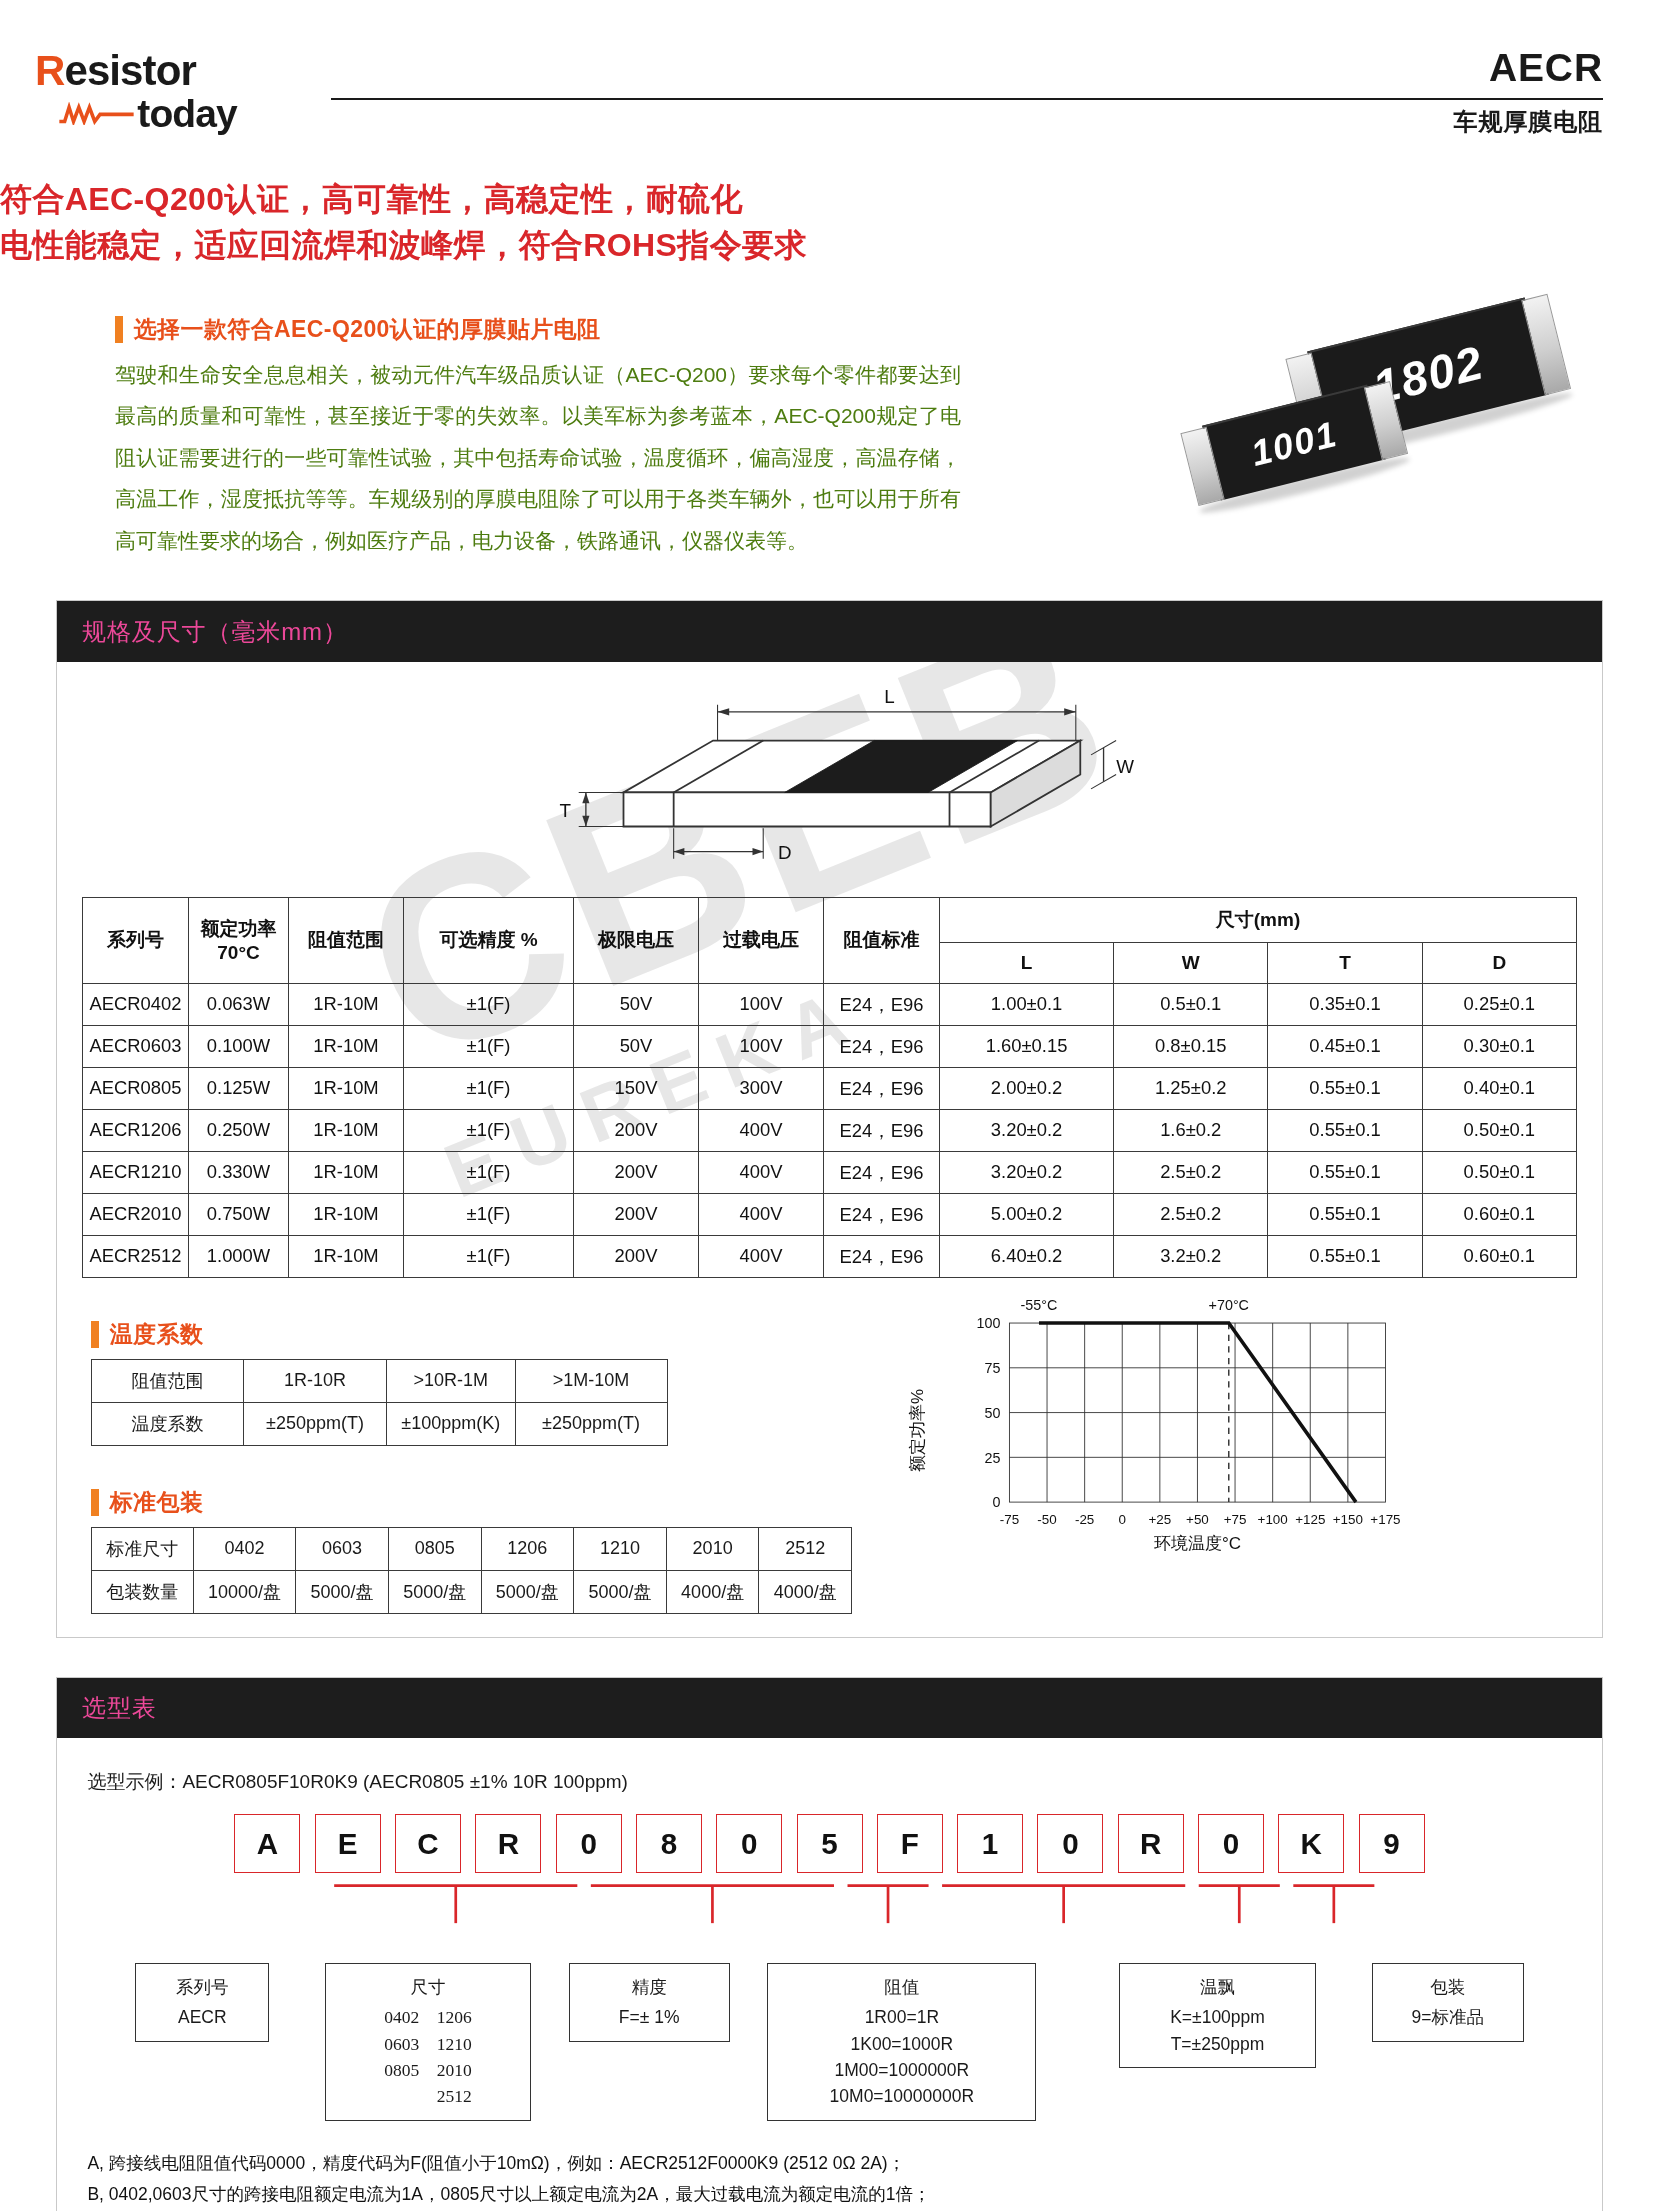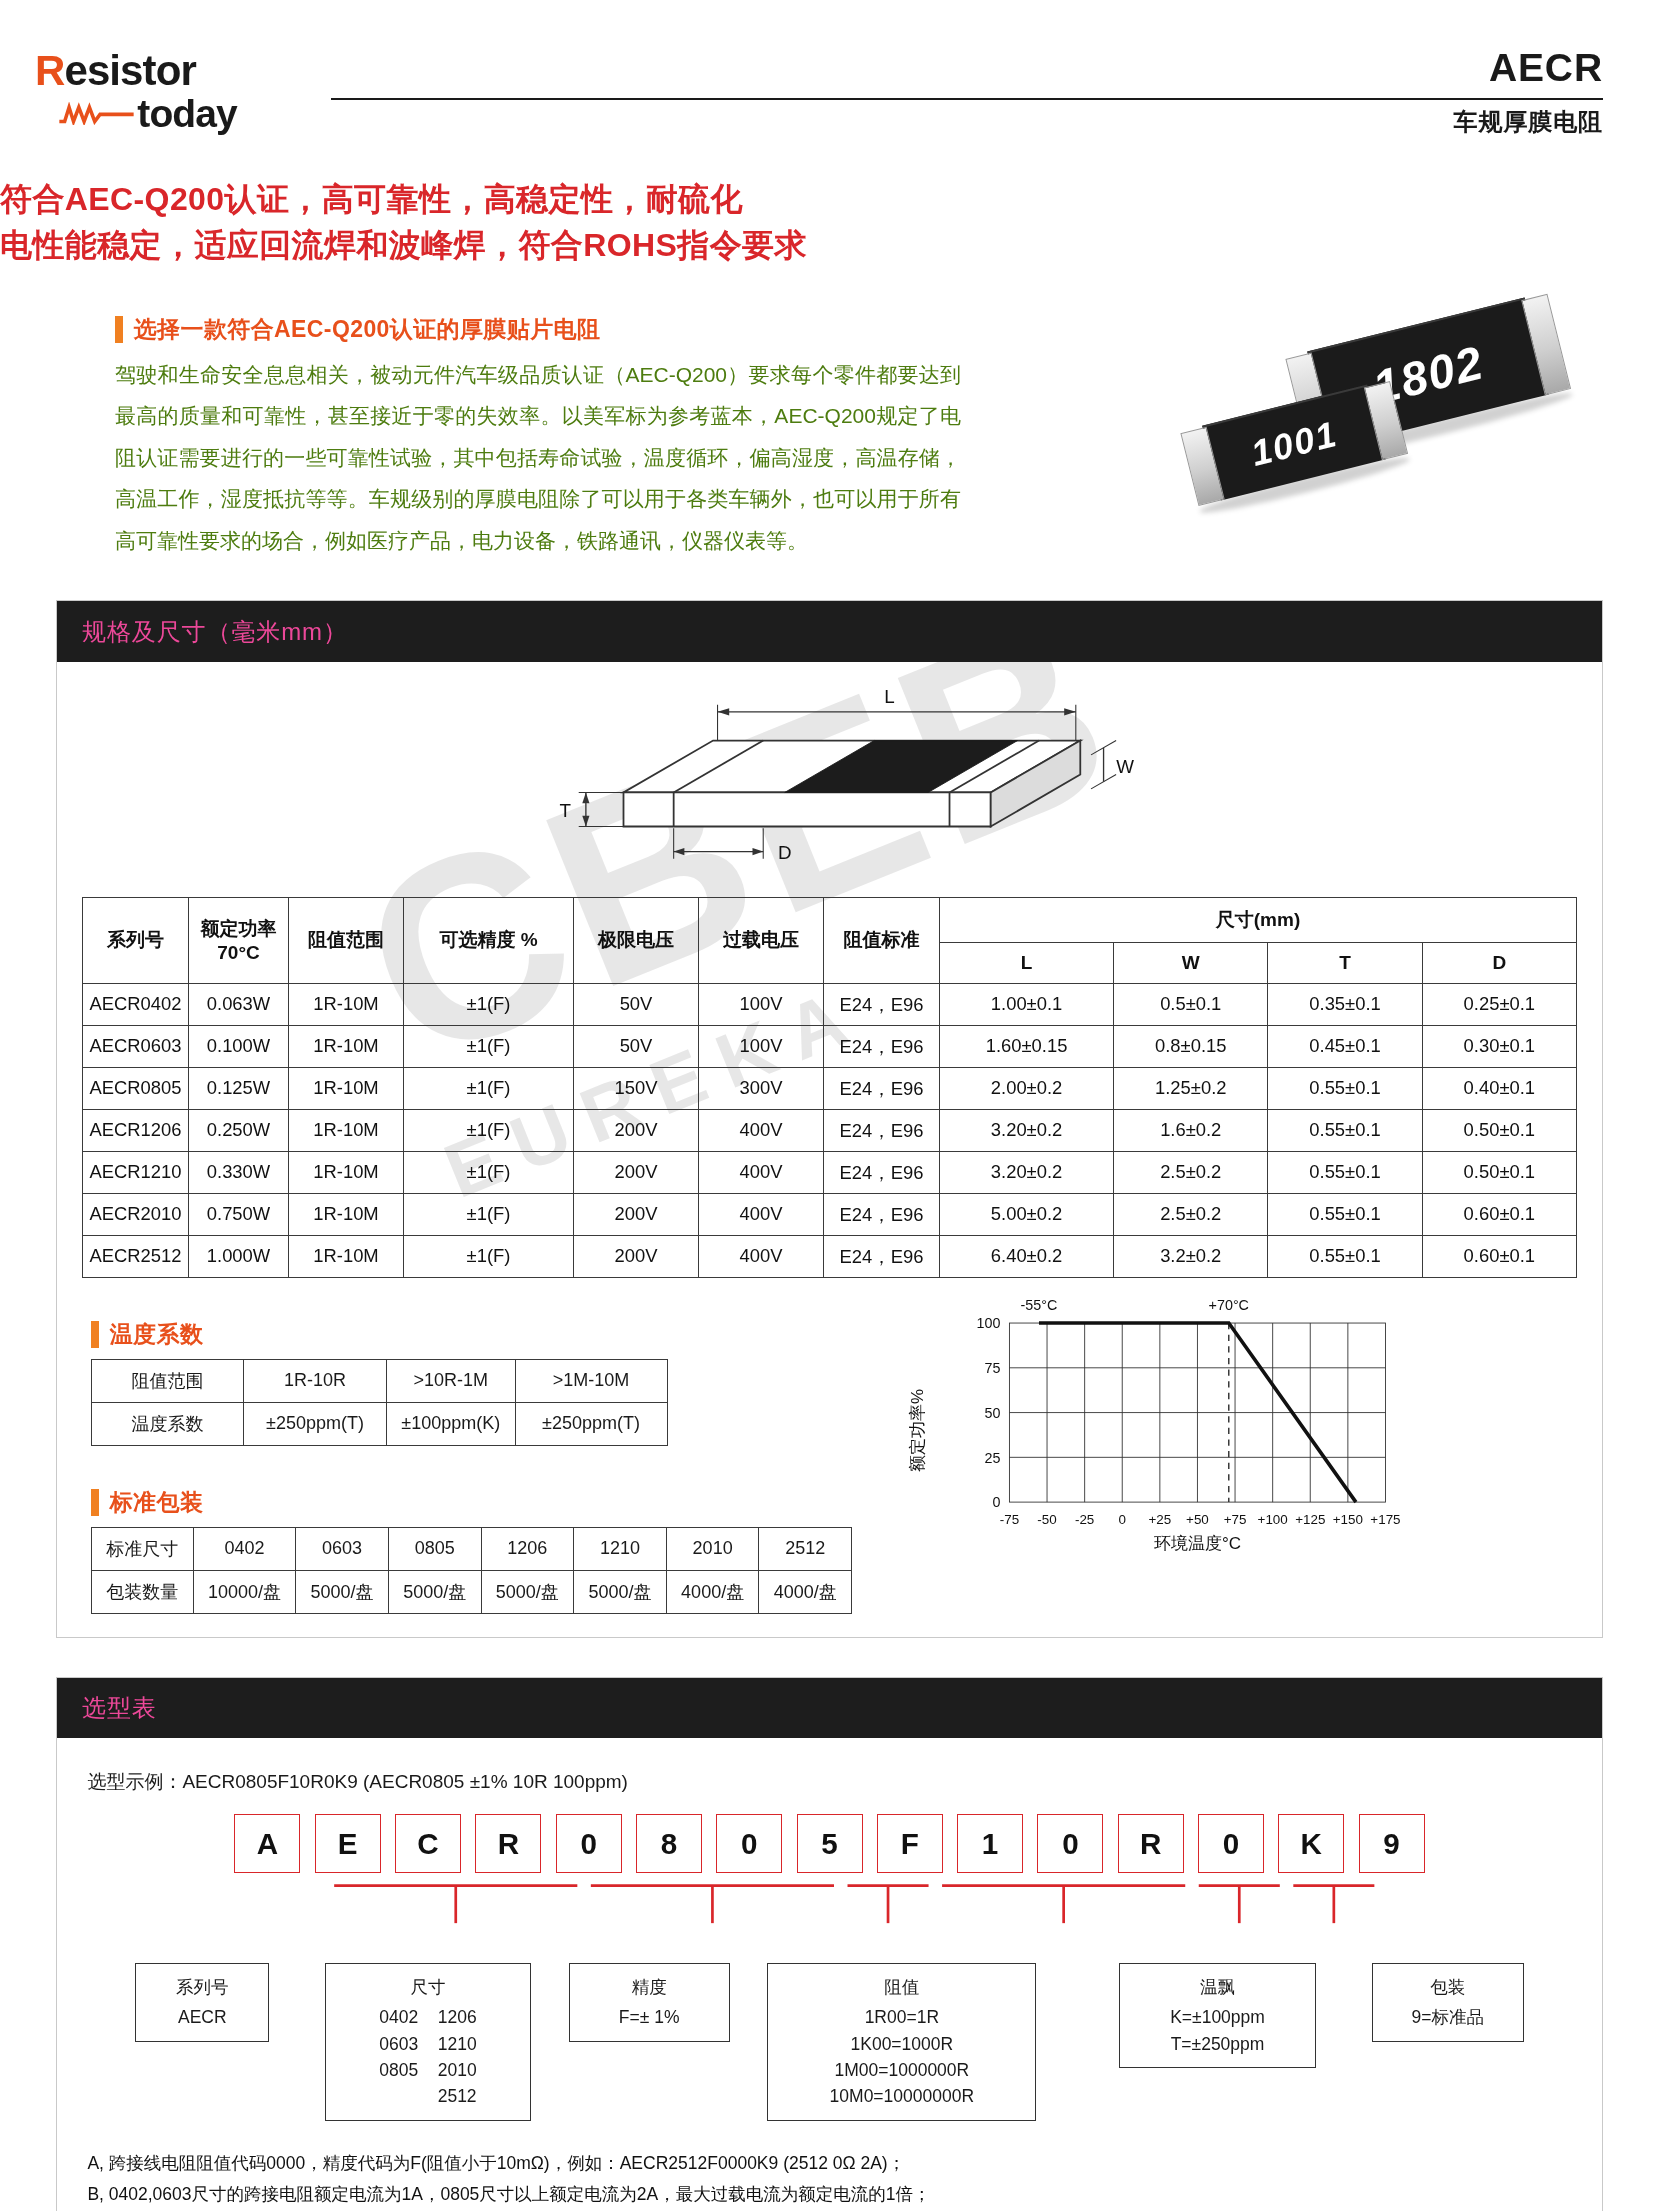--- a/index.html
+++ b/index.html
@@ -686,21 +686,21 @@
               <line x1="1390" y1="14" x2="1390" y2="56"></line>
           </g>
         </svg>
       </div>
 
       <div class="legend-row" id="legend-row">
           <div class="legend-box" style="min-width: 134px; margin-left: 0px;">
             <div class="lb-title">系列号</div>
             <div style="white-space: pre;">AECR</div>
           </div>
-          <div class="legend-box" style="min-width: 206px; margin-left: 36px;">
+          <div class="legend-box" style="min-width: 206px; margin-left: 36px; font-family: Liberation Serif, serif;">
             <div class="lb-title">尺寸</div>
             <div style="white-space: pre;">0402    1206</div>
             <div style="white-space: pre;">0603    1210</div>
             <div style="white-space: pre;">0805    2010</div>
             <div style="white-space: pre;">            2512</div>
           </div>
           <div class="legend-box" style="min-width: 161px; margin-left: 18px;">
             <div class="lb-title">精度</div>
             <div style="white-space: pre;">F=± 1%</div>
           </div>

